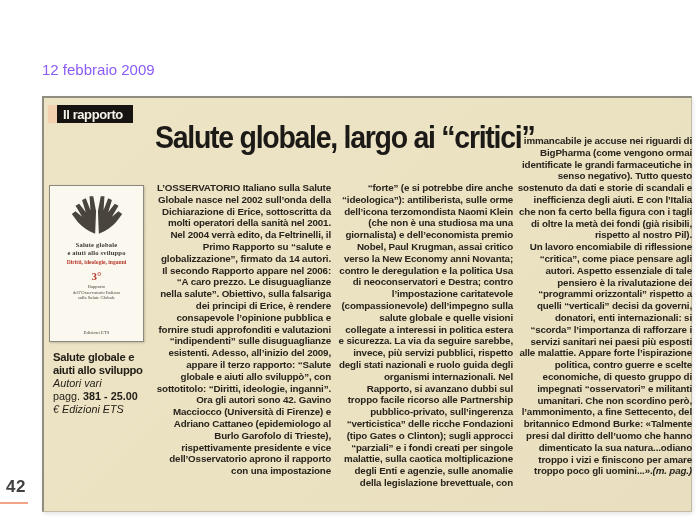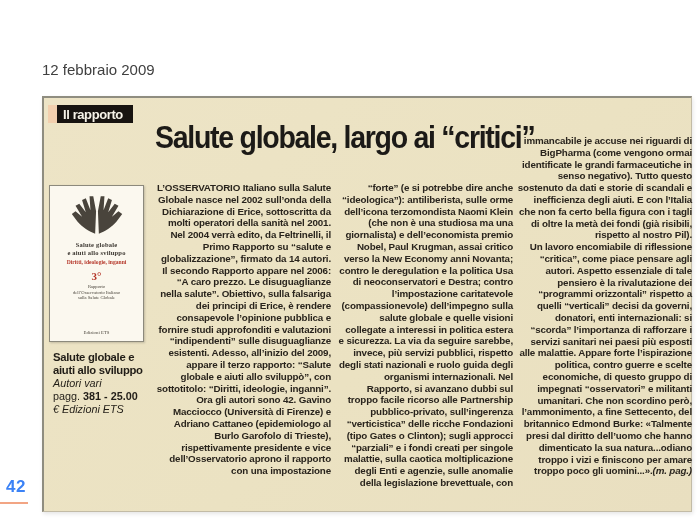--- a/index.html
+++ b/index.html
@@ -12,21 +12,21 @@
 
   
   .doc-title {
     position: absolute; left: 42px; top: 26px;
     font-family: "Liberation Serif", serif;
     font-weight: bold; font-size: 23px; color: #111111;
     letter-spacing: 0.2px;
   }
   .doc-date {
     position: absolute; left: 42px; top: 61px;
-    font-size: 15px; color: #404040;
+    font-size: 15px; color: #8b5cf6;
   }
 
   
   .clipping {
     position: absolute; left: 42px; top: 96px;
     width: 650px; height: 416px;
     background: linear-gradient(135deg, #ede4c6 0%, #ebe2c2 55%, #e9dfc0 100%);
     border-top: 2px solid #8f8d80;
     border-left: 2px solid #8f8d80;
     border-right: 1px solid #c2bba6;
@@ -110,21 +110,21 @@
     white-space: pre-line; letter-spacing: -0.3px;
   }
   .caption-authors { font-size: 10.8px; line-height: 13px; font-style: italic; }
   .caption-pages   { font-size: 10.8px; line-height: 13px; }
   .caption-pages b { font-weight: bold; }
   .caption-publisher { font-size: 10.8px; line-height: 13px; font-style: italic; }
 
   
   .page-number {
     position: absolute; left: 6px; top: 477px;
-    font-size: 17px; font-weight: bold; color: #3b82f6; letter-spacing: 0.5px;
+    font-size: 17px; font-weight: bold; color: #404040; letter-spacing: 0.5px;
   }
   .page-rule {
     position: absolute; left: 0; top: 502px;
     width: 28px; height: 2px; background: #f2a584;
   }
 </style>
 </head>
 <body>
 
 <div id="stage">

